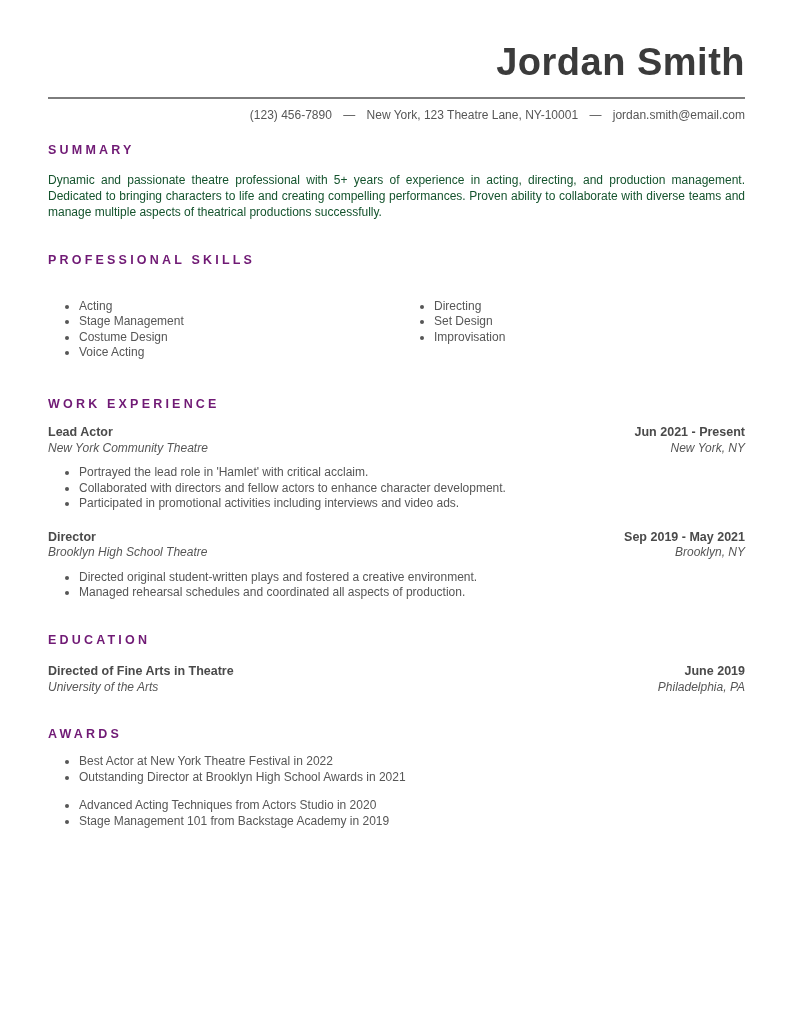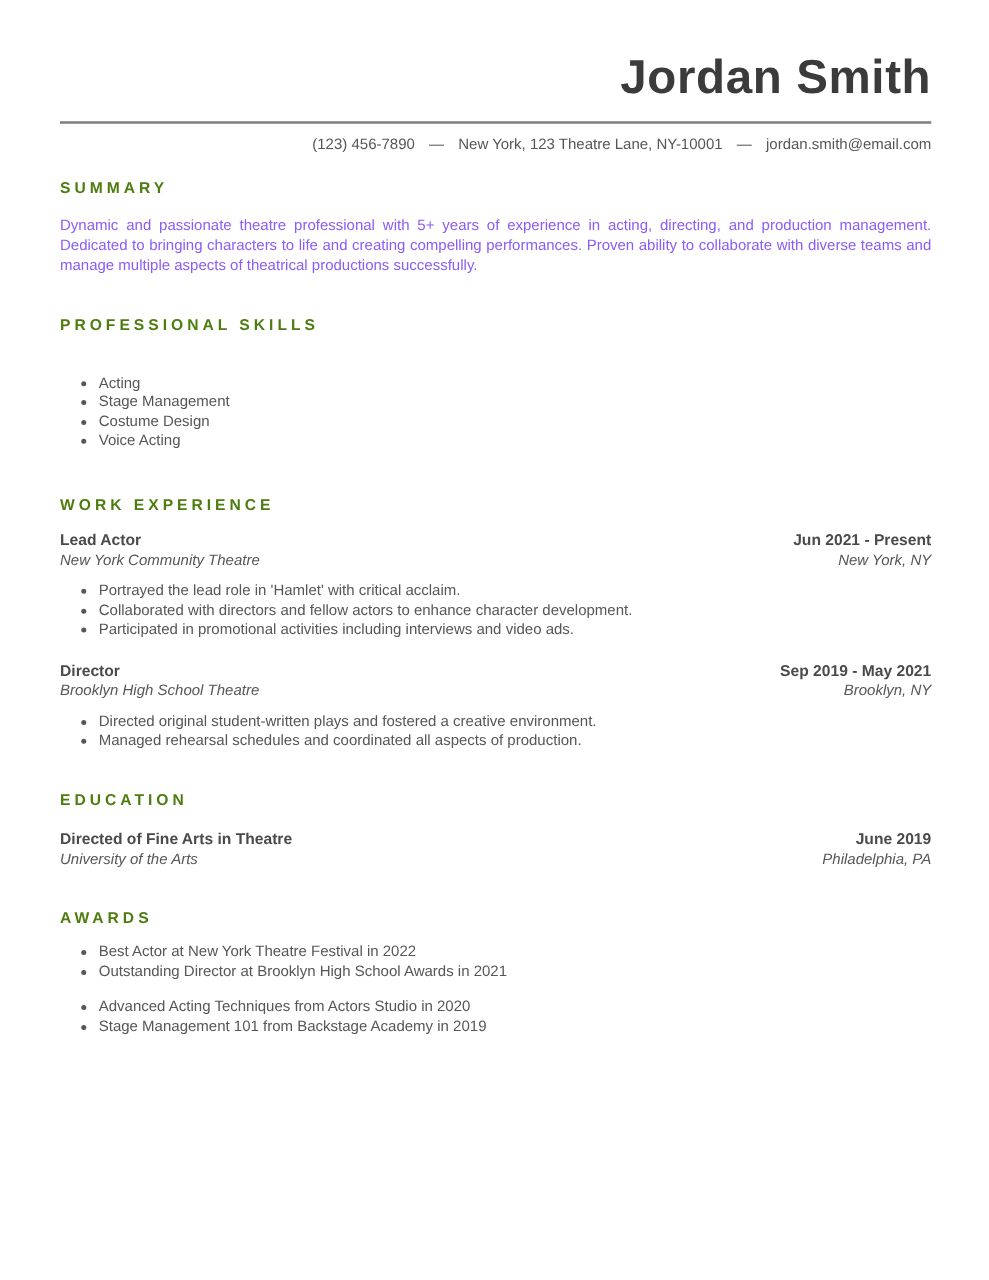--- a/index.html
+++ b/index.html
@@ -34,30 +34,30 @@
     margin-top: 9px;
     text-align: right;
     font-size: 12px;
     color: #565656;
   }
   .contact-sep { margin: 0 8px; }
   .section-title {
     font-size: 12.5px;
     font-weight: bold;
     letter-spacing: 3.2px;
-    color: #4d7c0f;
+    color: #701a75;
     margin-top: 32px;
   }
   .section-title.first { margin-top: 21px; }
   .summary-text {
     margin-top: 15px;
     font-size: 12px;
     line-height: 16.3px;
     text-align: justify;
-    color: #8b5cf6;
+    color: #14532d;
   }
   ul.bullets {
     margin-top: 13px;
     padding-left: 31px;
     font-size: 12px;
     color: #565656;
   }
   ul.bullets li {
     line-height: 15.6px;
     margin-bottom: 0;
@@ -115,20 +115,27 @@
   <div class="section-title">PROFESSIONAL SKILLS</div>
   <div class="skills-columns">
     <div class="skills-col-left">
       <ul class="bullets">
           <li>Acting</li>
           <li>Stage Management</li>
           <li>Costume Design</li>
           <li>Voice Acting</li>
         </ul>
     </div>
+    <div class="skills-col-right">
+      <ul class="bullets">
+          <li>Directing</li>
+          <li>Set Design</li>
+          <li>Improvisation</li>
+        </ul>
+    </div>
   </div>
   <div class="skills-gap-after"></div>
 
   <div class="section-title">WORK EXPERIENCE</div>
   <div class="experience-block">
 
     <div class="job">
       <div class="entry-row">
         <span class="entry-role">Lead Actor</span>
         <span class="entry-dates">Jun 2021 - Present</span>

